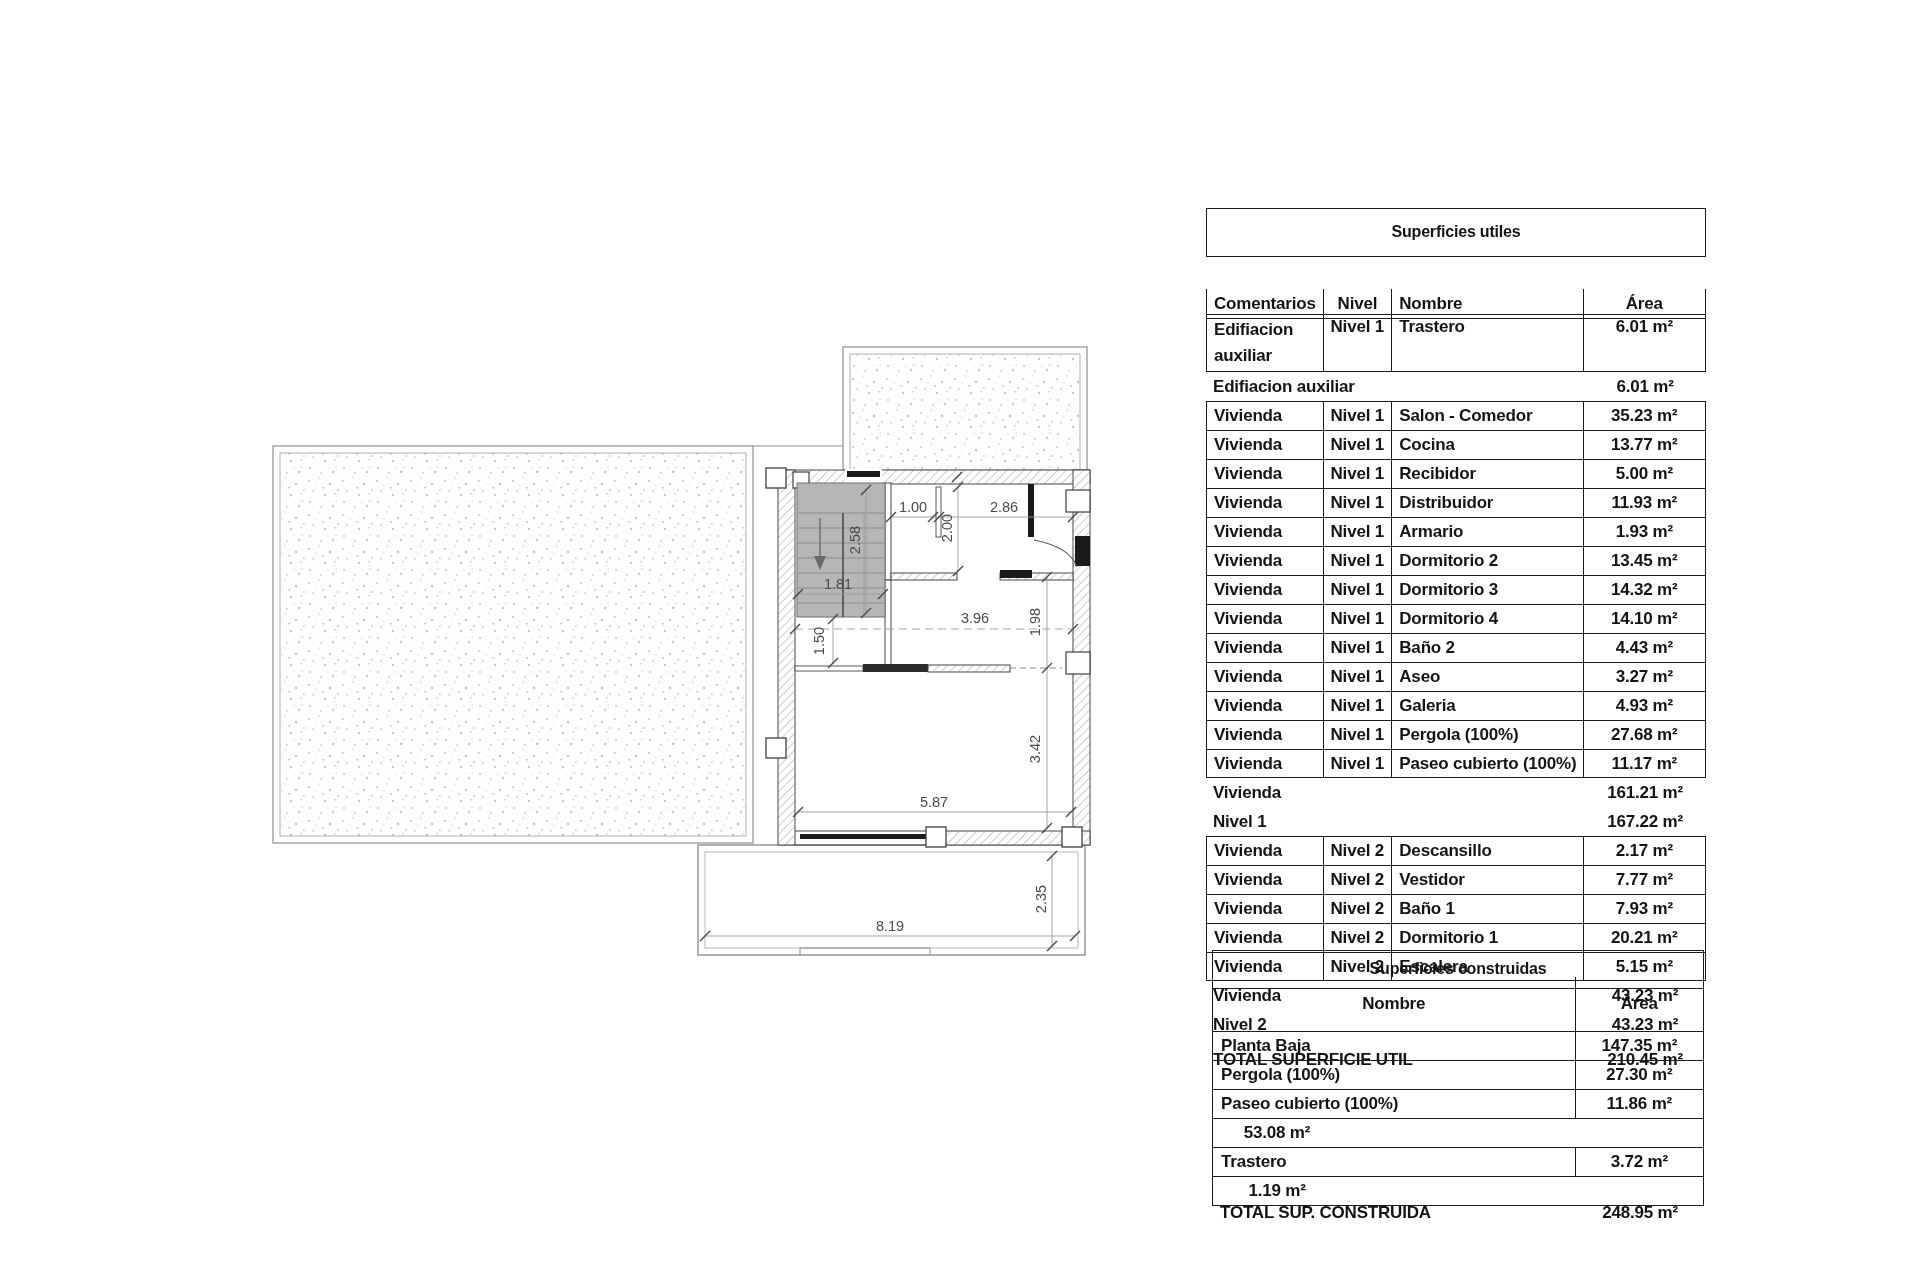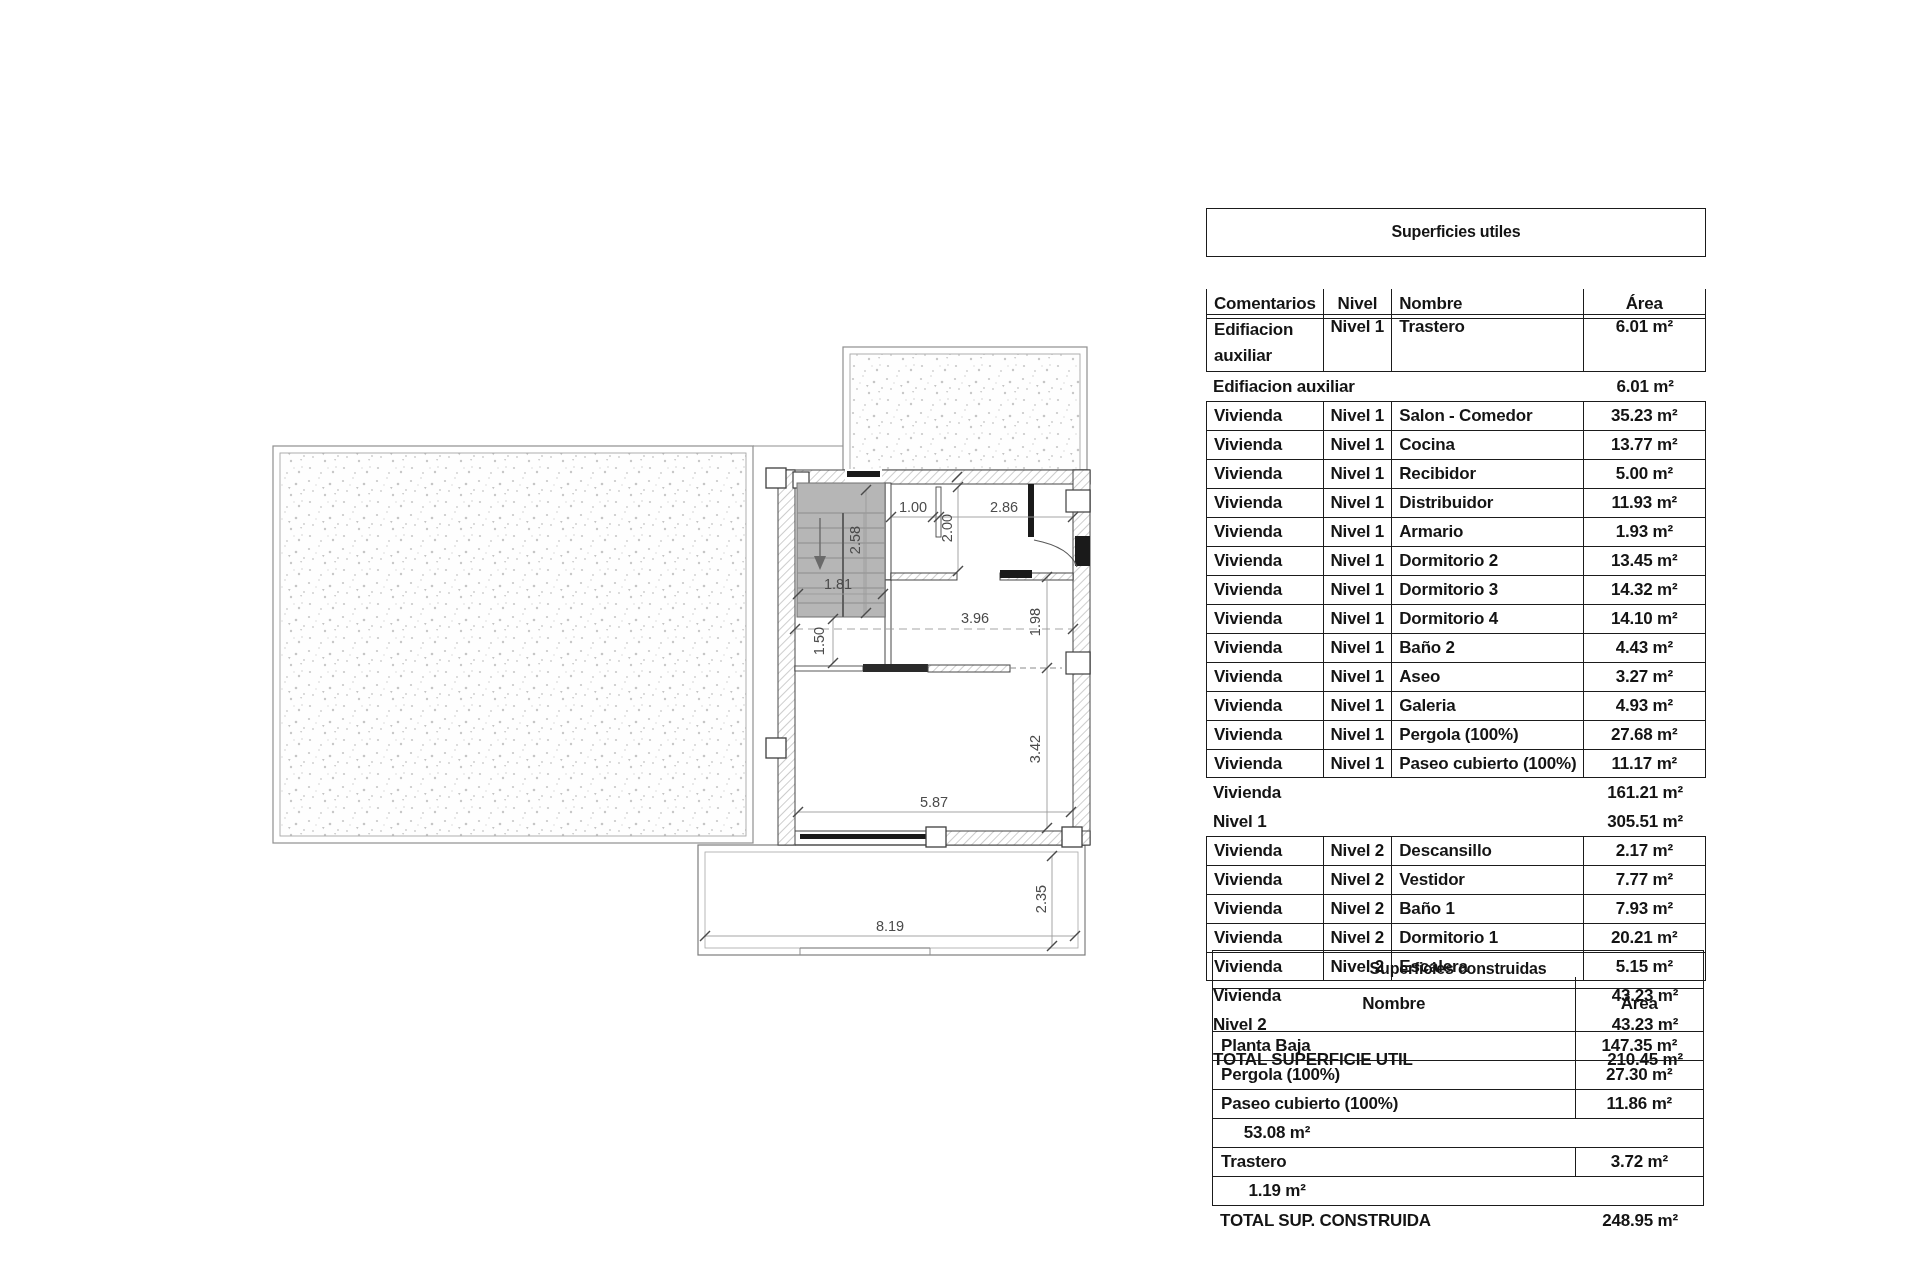--- a/index.html
+++ b/index.html
@@ -38,21 +38,21 @@
   .t1-row.tall .cell{align-items:flex-start;padding-top:2px;}
   .t1-row.tall .cell.c1{white-space:normal;line-height:26px;}
   .t1-row.flat{border:none;}
   .flat-label{position:absolute;left:7px;top:0;height:100%;display:flex;align-items:center;}
   .flat-area{position:absolute;left:378px;width:122px;top:0;height:100%;
              display:flex;align-items:center;justify-content:center;}
   .t2-row{border:1.5px solid #1b1b1b;border-top:none;}
   .t2-row .cell{display:flex;align-items:center;padding-left:8px;overflow:hidden;white-space:nowrap;}
   .t2-row .cell.cn{border-right:1.5px solid #1b1b1b;}
   .t2-row .cell.ctr{justify-content:center;padding-left:0;}
-  .t2-total{position:absolute;left:0;top:268px;height:30px;width:100%;text-align:right;}
+  .t2-total{position:absolute;left:0;top:260px;height:30px;width:100%;text-align:right;}
   .t2-total .lbl{position:absolute;left:8px;top:0;height:100%;display:flex;align-items:center;}
   .t2-total .val{position:absolute;left:364px;width:128px;top:0;height:100%;
                  display:flex;align-items:center;justify-content:center;}
 </style>
 </head>
 <body>
 
 <svg class="plan" viewBox="0 0 1920 1280">
   <defs>
     <pattern id="hatch" width="6" height="6" patternUnits="userSpaceOnUse" patternTransform="rotate(45)">
@@ -312,21 +312,21 @@
         <div class="cell c2">Nivel 1</div>
         <div class="cell c3">Paseo cubierto (100%)</div>
         <div class="cell c4 ctr">11.17 m²</div>
       </div>
       <div class="t1-row flat" style="top: 570px; height: 29px;">
         <span class="flat-label">Vivienda</span>
         <span class="flat-area">161.21 m²</span>
       </div>
       <div class="t1-row flat" style="top: 599px; height: 29px;">
         <span class="flat-label">Nivel 1</span>
-        <span class="flat-area">305.51 m²</span>
+        <span class="flat-area">167.22 m²</span>
       </div>
       <div class="t1-row grid" style="top: 628px; height: 29px;">
         <div class="cell c1">Vivienda</div>
         <div class="cell c2">Nivel 2</div>
         <div class="cell c3">Descansillo</div>
         <div class="cell c4 ctr">2.17 m²</div>
       </div>
       <div class="t1-row grid" style="top: 657px; height: 29px;">
         <div class="cell c1">Vivienda</div>
         <div class="cell c2">Nivel 2</div>

